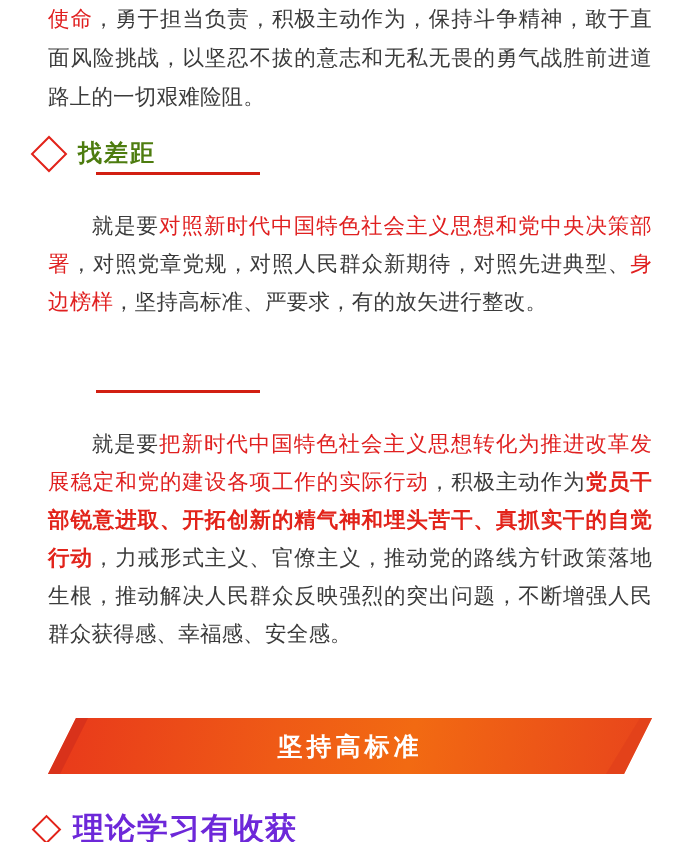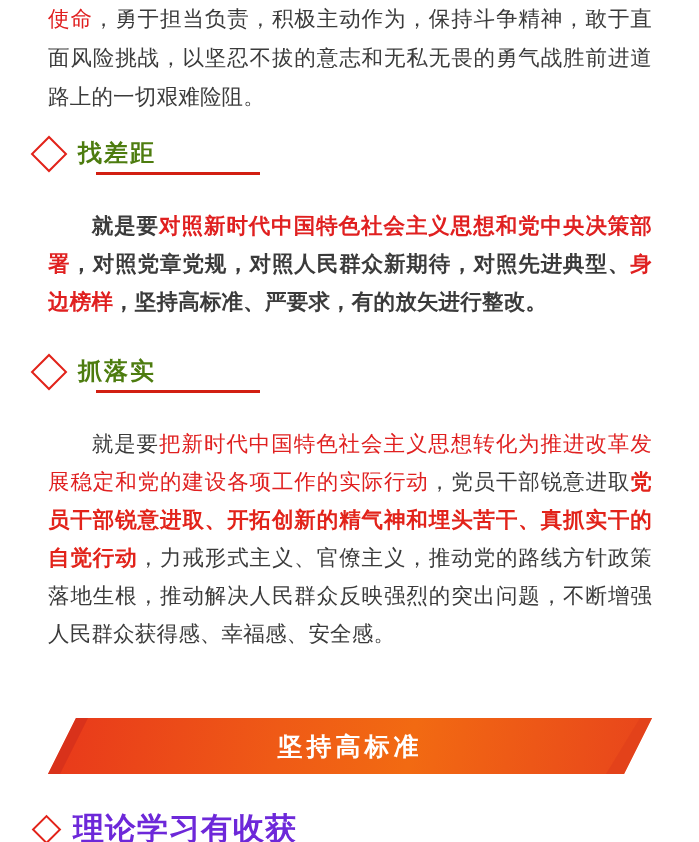--- a/index.html
+++ b/index.html
@@ -157,32 +157,28 @@
   <div class="top-para">
     <p class="para"><span class="hl">使命</span><span>，勇于担当负责，积极主动作为，保持斗争精神，敢于直面风险挑战，以坚忍不拔的意志和无私无畏的勇气战胜前进道路上的一切艰难险阻。</span></p>
   </div>
 
   <div class="sec-head" style="top: 133px;">
     <span class="diamond"></span>
     <span class="sec-title">找差距</span>
   </div>
   <div class="sec-rule" style="left: 96px; top: 172px; width: 164px;"></div>
 
-  <div style="position:absolute; left:48px; top:207px; width:604px;font-weight:bold;">
+  <div style="position:absolute; left:48px; top:207px; width:604px;">
     <p class="para"><span class="indent"></span><span>就是要</span><span class="hl">对照新时代中国特色社会主义思想和党中央决策部署</span><span>，对照党章党规，对照人民群众新期待，对照先进典型、</span><span class="hl">身边榜样</span><span>，坚持高标准、严要求，有的放矢进行整改。</span></p>
   </div>
 
-  <div class="sec-head" style="top: 351px;">
-    <span class="diamond"></span>
-    <span class="sec-title">抓落实</span>
-  </div>
   <div class="sec-rule" style="left: 96px; top: 390px; width: 164px;"></div>
 
   <div style="position:absolute; left:48px; top:425px; width:604px;">
-    <p class="para"><span class="indent"></span><span>就是要</span><span class="hl">把新时代中国特色社会主义思想转化为推进改革发展稳定和党的建设各项工作的实际行动</span><span>，党员干部锐意进取</span><span class="hl-strong">党员干部锐意进取、开拓创新的精气神和埋头苦干、真抓实干的自觉行动</span><span>，力戒形式主义、官僚主义，推动党的路线方针政策落地生根，推动解决人民群众反映强烈的突出问题，不断增强人民群众获得感、幸福感、安全感。</span></p>
+    <p class="para"><span class="indent"></span><span>就是要</span><span class="hl">把新时代中国特色社会主义思想转化为推进改革发展稳定和党的建设各项工作的实际行动</span><span>，积极主动作为</span><span class="hl-strong">党员干部锐意进取、开拓创新的精气神和埋头苦干、真抓实干的自觉行动</span><span>，力戒形式主义、官僚主义，推动党的路线方针政策落地生根，推动解决人民群众反映强烈的突出问题，不断增强人民群众获得感、幸福感、安全感。</span></p>
   </div>
 
   <div class="banner-wrap" style="top: 718px;">
     <div class="banner"></div>
     <div class="banner-left-chip"></div>
     <div class="banner-right-chip"></div>
     <div class="banner-text">坚持高标准</div>
   </div>
 
   <div class="sub-head" style="top: 808px;">

